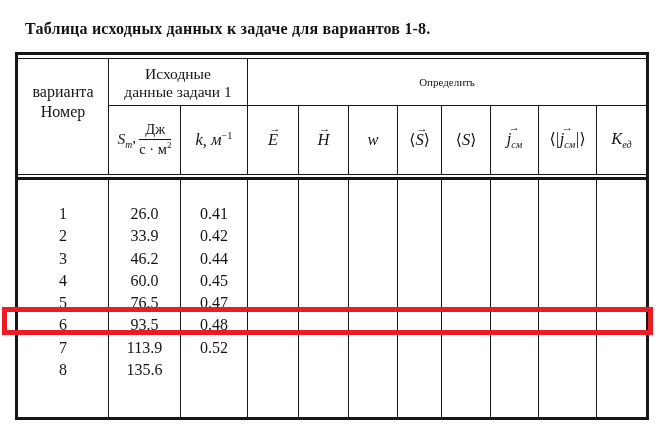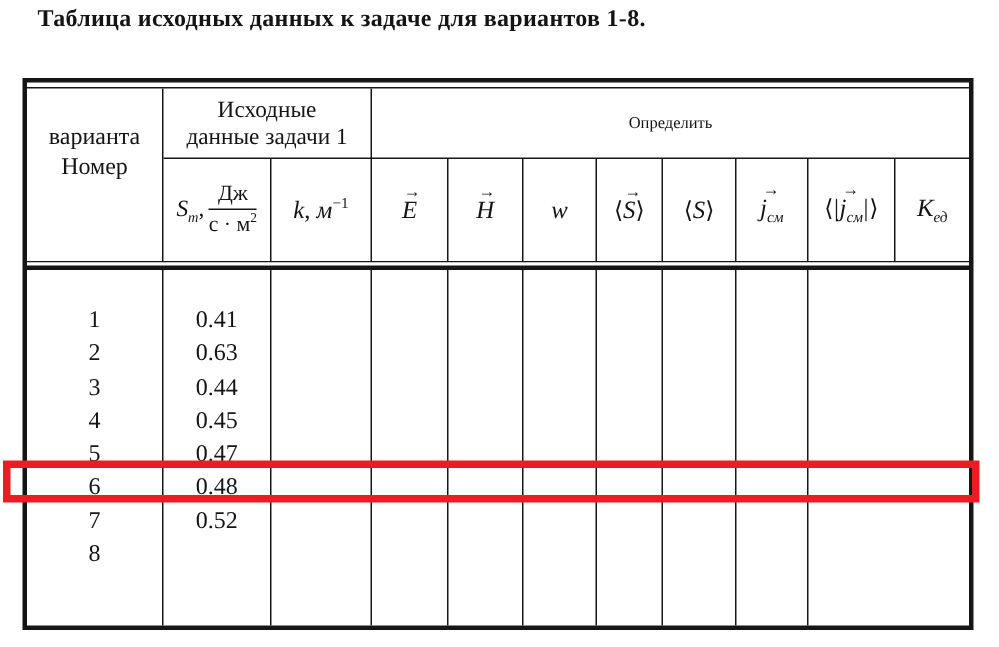--- a/index.html
+++ b/index.html
@@ -1,19 +1,19 @@
 <!DOCTYPE html>
 <html><head>
 <meta charset="utf-8">
 <style>
   html,body{margin:0;padding:0;background:#fff;width:666px;height:431px;overflow:hidden;
     font-family:"Liberation Serif","DejaVu Serif",serif;color:#141414;}
   #stage{position:relative;width:666px;height:431px;background:#fff;}
 
-  .title{position:absolute;left:25px;top:4px;font-size:16px;font-weight:bold;letter-spacing:.2px;}
+  .title{position:absolute;left:25px;top:20px;font-size:16px;font-weight:bold;letter-spacing:.2px;}
 
   
   .tbl{position:absolute;left:15px;top:52px;width:634px;height:368px;box-sizing:border-box;
        border:3px solid #161616;background:#fff;}
   .dblrule{height:3px;border-bottom:1.6px solid #161616;}
 
   .cols{display:grid;grid-template-columns:91px 72px 67px 51px 50px 49px 44px 49px 48px 58px 49px;}
 
   .hdr{grid-template-rows:47px 68px;border-bottom:1.6px solid #161616;}
   .hgap{height:2px;background:#fff;}
@@ -115,23 +115,33 @@
       <div class="dcell br" id="col-variant">
           <div class="numline">1</div>
           <div class="numline">2</div>
           <div class="numline">3</div>
           <div class="numline">4</div>
           <div class="numline">5</div>
           <div class="numline">6</div>
           <div class="numline">7</div>
           <div class="numline">8</div>
         </div>
+      <div class="dcell br" id="col-sm">
+          <div class="numline">26.0</div>
+          <div class="numline">33.9</div>
+          <div class="numline">46.2</div>
+          <div class="numline">60.0</div>
+          <div class="numline">76.5</div>
+          <div class="numline">93.5</div>
+          <div class="numline">113.9</div>
+          <div class="numline">135.6</div>
+        </div>
       <div class="dcell br" id="col-k">
           <div class="numline">0.41</div>
-          <div class="numline">0.63</div>
+          <div class="numline">0.42</div>
           <div class="numline">0.44</div>
           <div class="numline">0.45</div>
           <div class="numline">0.47</div>
           <div class="numline">0.48</div>
           <div class="numline">0.52</div>
         </div>
 
     <div class="dcell br"></div>
         <div class="dcell br"></div>
         <div class="dcell br"></div>

